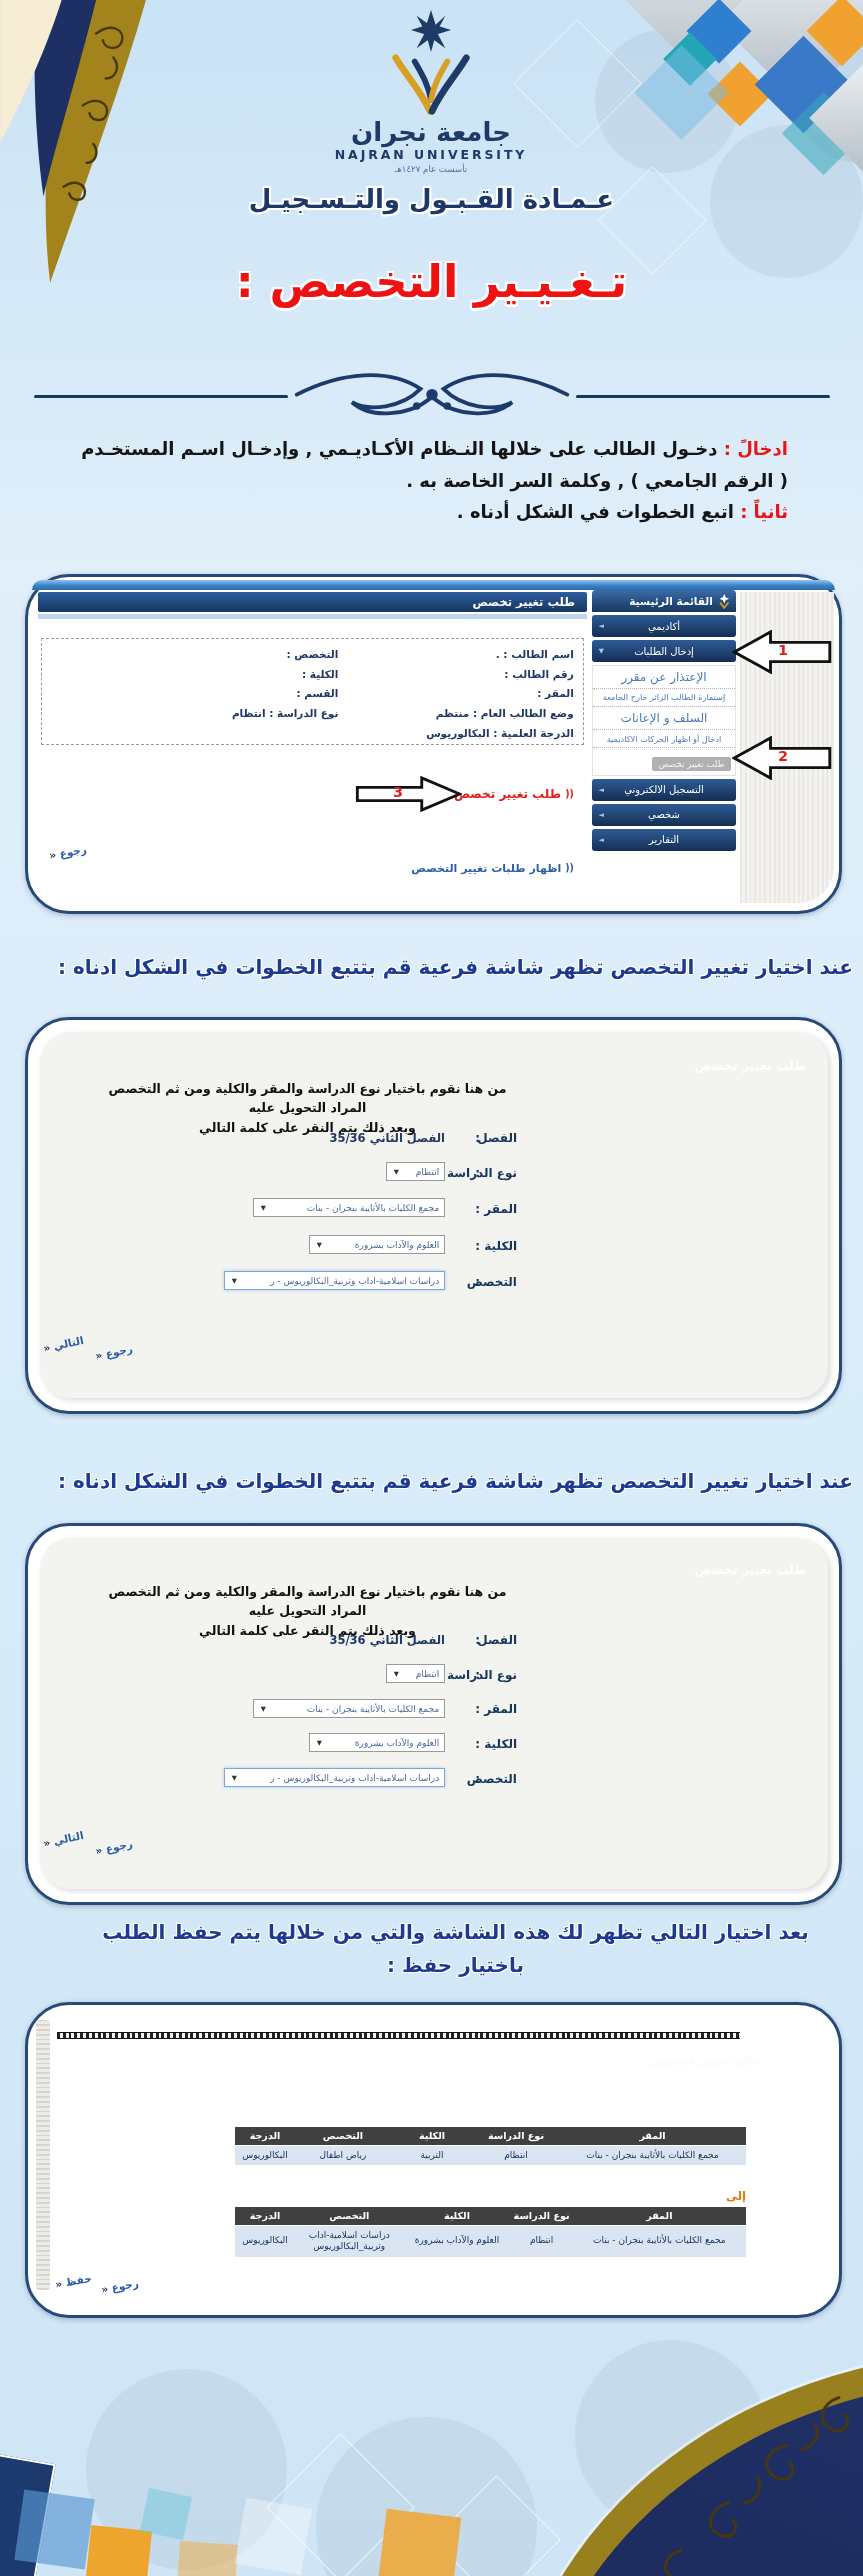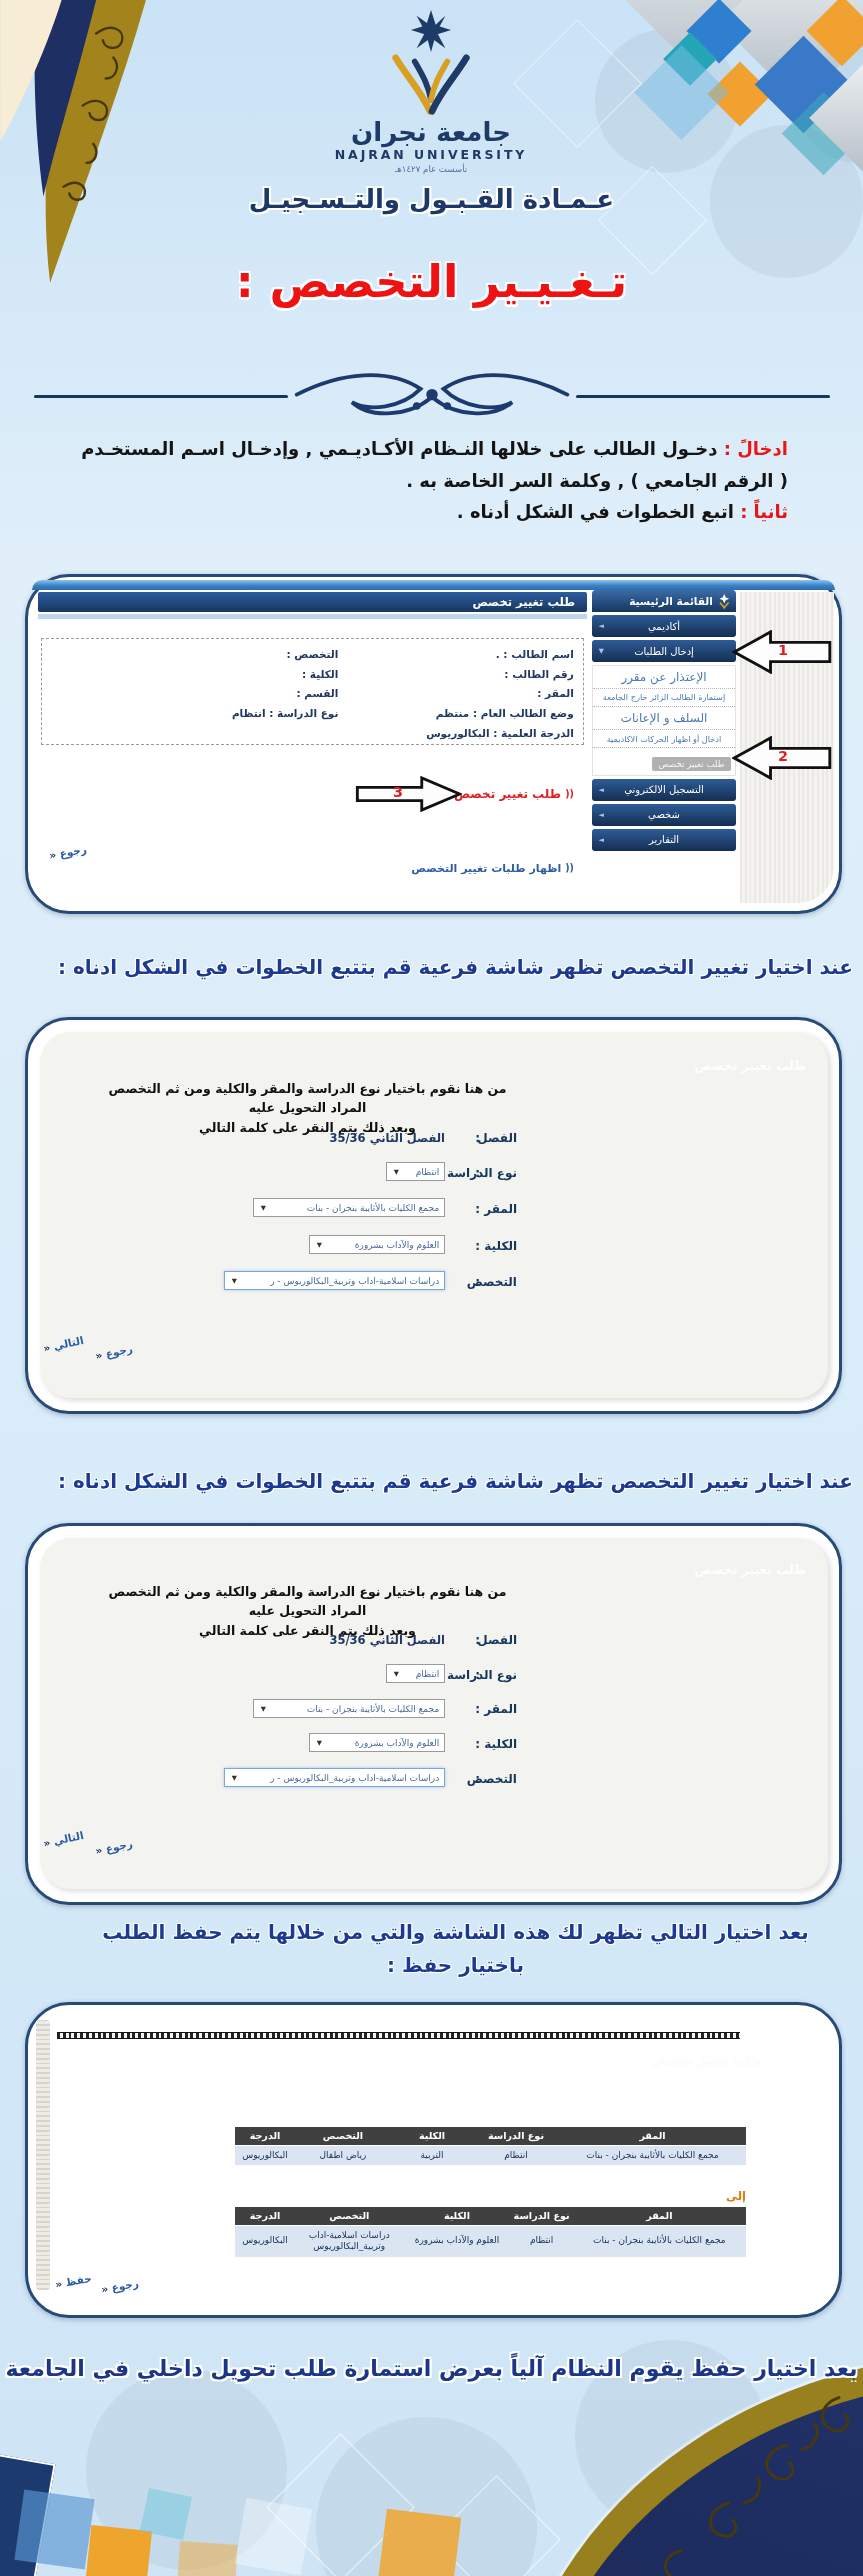--- a/index.html
+++ b/index.html
@@ -448,21 +448,20 @@
         <td>البكالوريوس</td>
       </tr>
         </tbody>
     </table>
 
     <div class="p4-save nav-link"><span>حفظ</span> <span class="nav-ico">«</span></div>
     <div class="p4-back nav-link"><span>رجوع</span> <span class="nav-ico">«</span></div>
   </div>
 
   <div class="footer-note">
-    <div>بعد اختيار حفظ يقوم النظام آلياً بعرض استمارة طلب تحويل داخلي في الجامعة</div>
   </div>
 
   <div class="deco-circle" style="left:86px; top:2369px; width:201px; height:201px;"></div>
   <div class="deco-circle" style="left:316px; top:2417px; width:221px; height:221px;"></div>
   <div class="deco-circle" style="left:575px; top:2340px; width:192px; height:192px;"></div>
   <div class="deco-diamond-outline" style="left:288px; top:2455px; width:105px; height:105px; border-color:rgba(255,255,255,.7);"></div>
   <div class="deco-diamond-outline" style="left:451px; top:2494px; width:91px; height:91px; border-color:rgba(255,255,255,.7);"></div>
 
   <div class="bl-shape" style="left:-27px; top:2457px; width:69px; height:163px; background:#1c3a6e; border:2.9px solid #fff; transform:rotate(10deg);"></div>
   <div class="bl-shape" style="left:19px; top:2494px; width:71px; height:71px; background:rgba(90,150,210,.65); transform:rotate(8deg);"></div>

